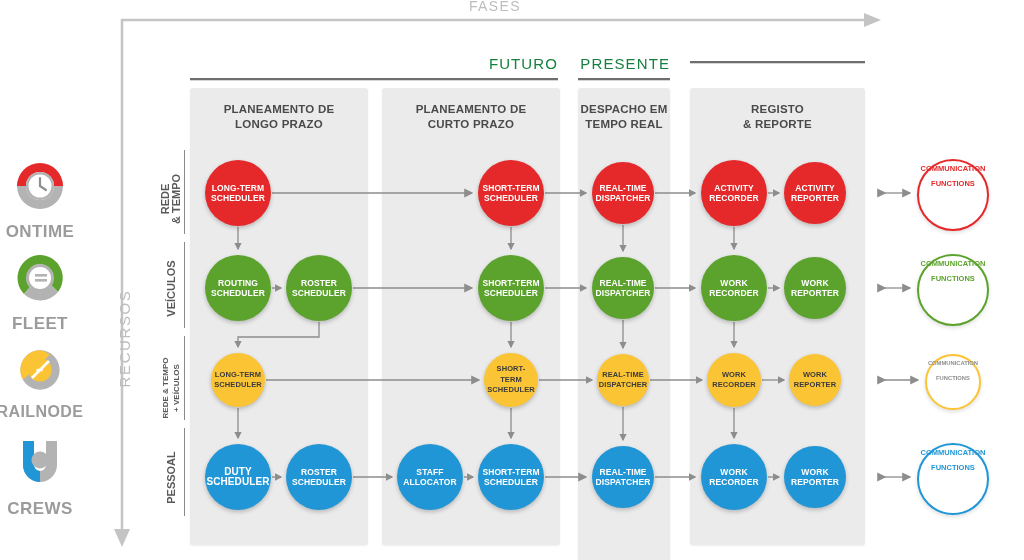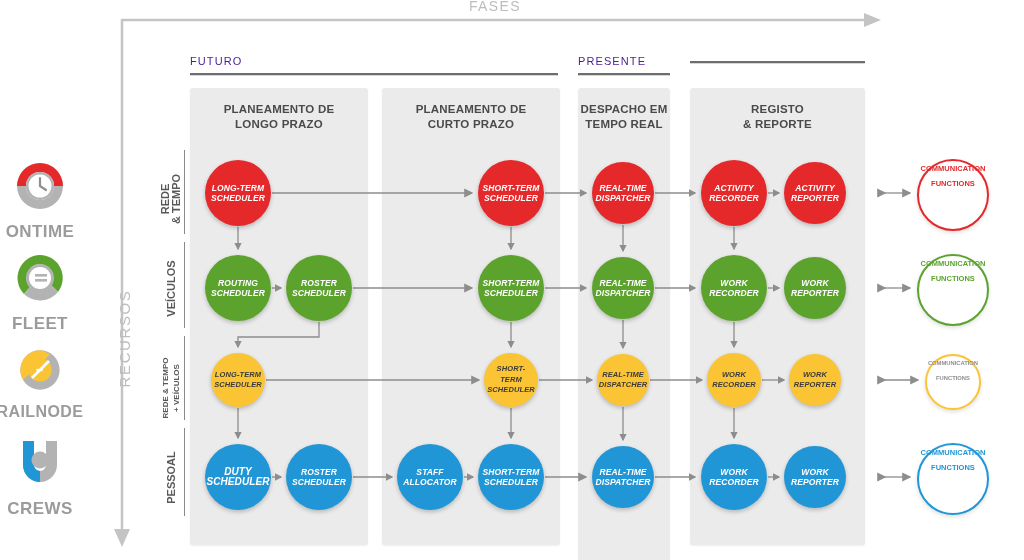--- a/index.html
+++ b/index.html
@@ -25,21 +25,21 @@
     left:114px;top:19px;width:16px;height:528px;
   }
   #recursos-label{
     left:44px;top:330px;width:160px;text-align:center;
     font-size:15px;letter-spacing:1.6px;color:#bdbdbd;
     transform:rotate(-90deg);transform-origin:center center;
   }
 
   
   .phase-head{
-    text-align:left;font-size:11px;letter-spacing:1.1px;color:#4c1d95;
+    text-align:right;font-size:15px;letter-spacing:1.1px;color:#15803d;
   }
   .phase-rule{
     height:2px;background:#6e6e6e;margin-top:6px;
     box-shadow:0 1px 0 #d6d6d6;
   }
 
   
   .panel{
     background:#ebebeb;border-radius:3px;
     box-shadow:0 1px 2px rgba(0,0,0,0.07);
@@ -60,21 +60,21 @@
   .row-rule{position:absolute;width:1px;background:#8a8a8a;left:184px;}
 
   
   .node{
     position:absolute;border-radius:50%;
     display:flex;align-items:center;justify-content:center;
     text-align:center;color:#ffffff;font-weight:bold;
     line-height:10.5px;letter-spacing:.1px;
     box-shadow:0 2px 4px rgba(0,0,0,0.22);
   }
-  .node span{display:block;padding:0 2px;font-style:italic;}
+  .node span{display:block;padding:0 2px;}
   .node.red{background:#e5282a;}
   .node.green{background:#5ca32e;}
   .node.yellow{background:#fbc434;color:#3b3b3b;text-shadow:none;}
   .node.blue{background:#2196d6;}
 
   
   .comm{
     position:absolute;border-radius:50%;background:#fff;
     display:flex;align-items:flex-start;justify-content:center;text-align:center;
     font-weight:bold;line-height:15px;

